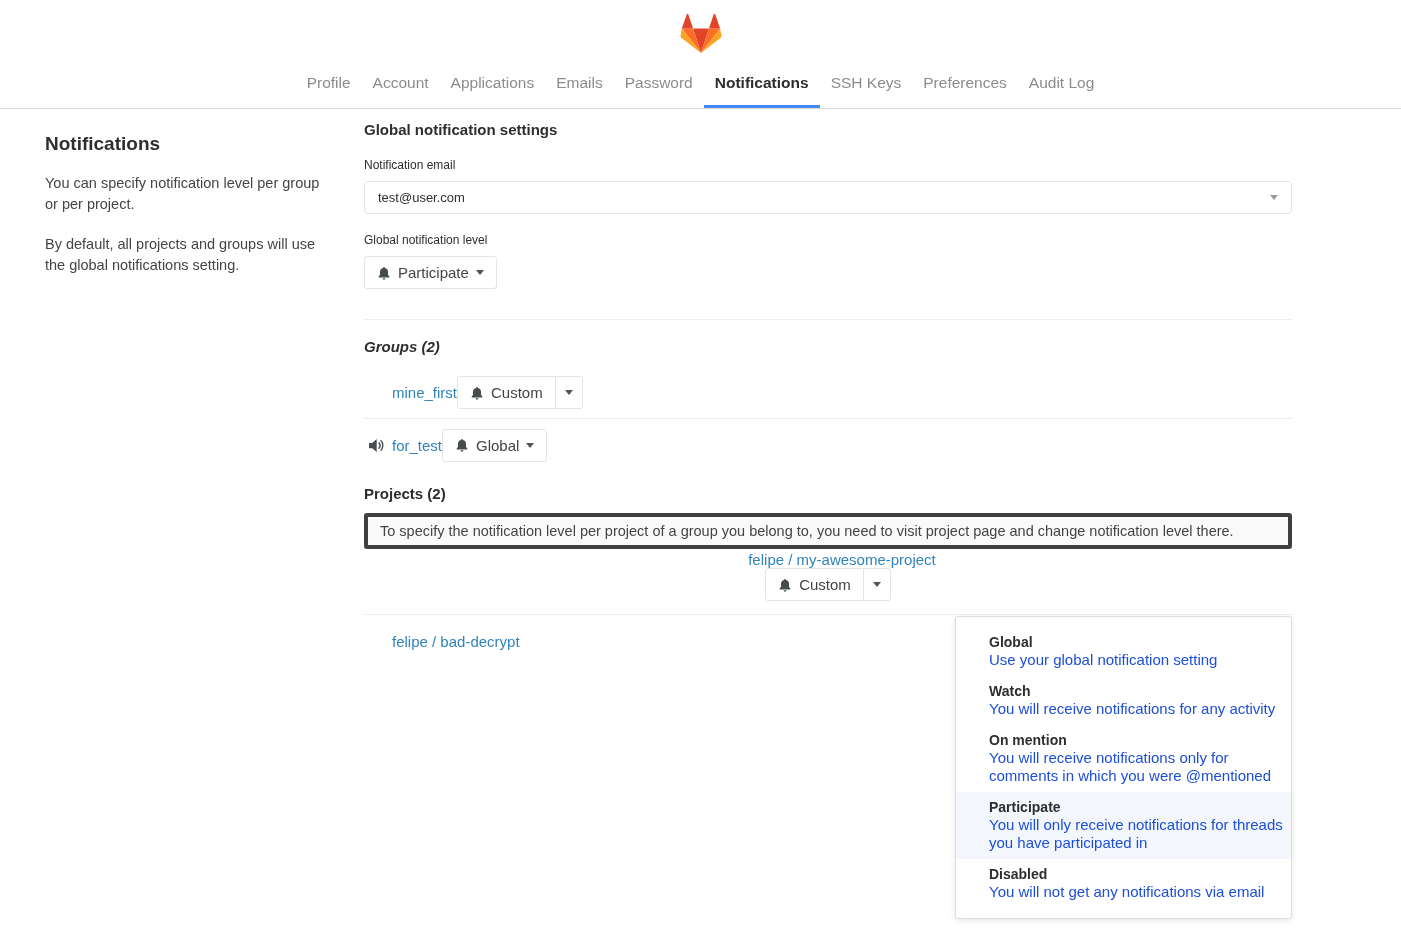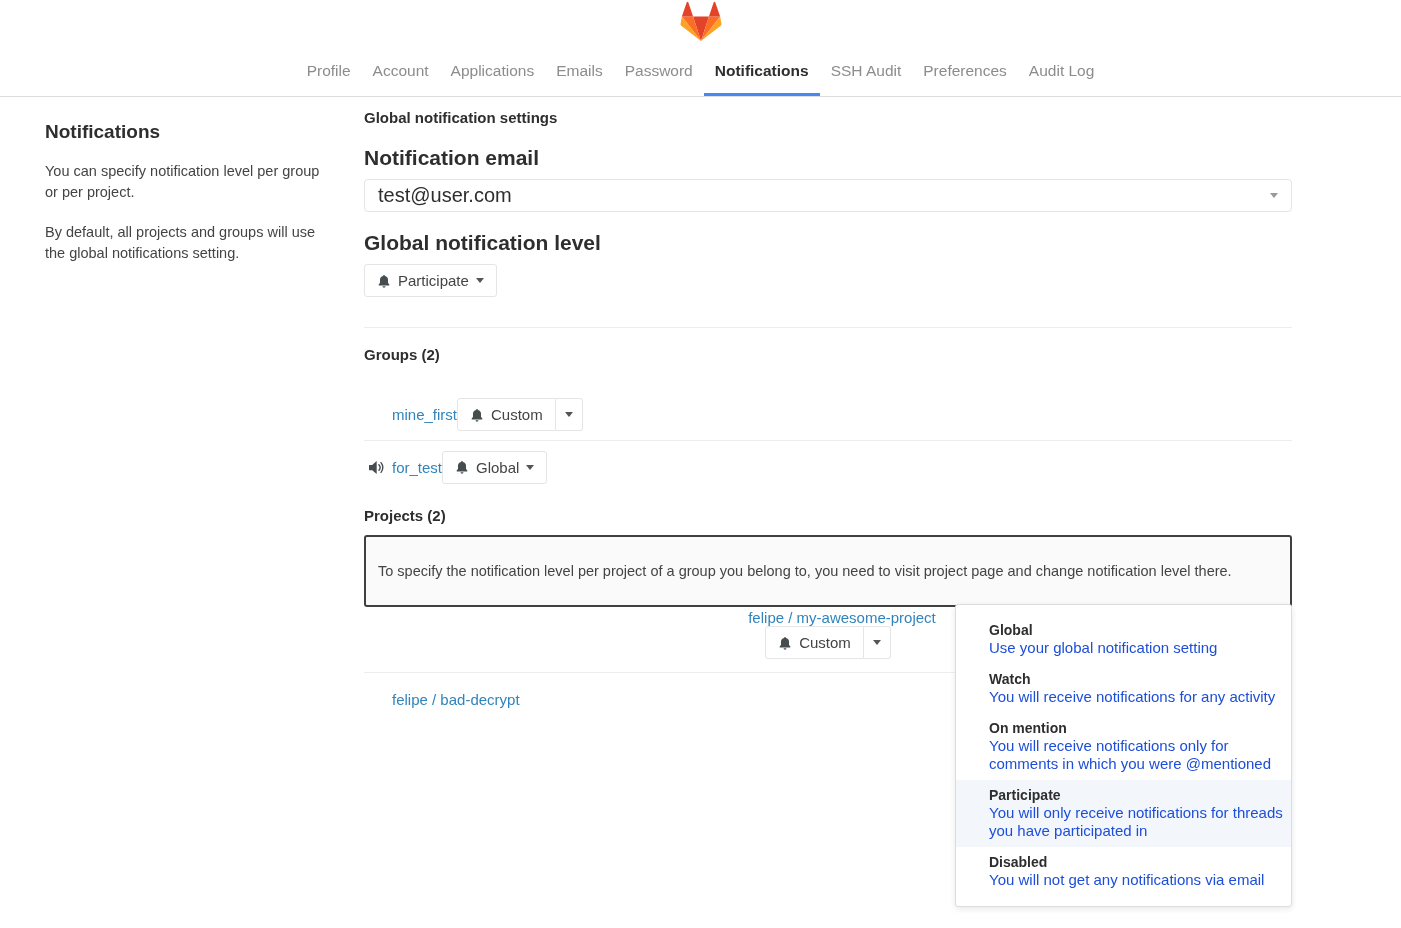--- a/index.html
+++ b/index.html
@@ -1,40 +1,40 @@
 <!DOCTYPE html>
 <html><head>
 <meta charset="utf-8">
 <style>
   * { margin:0; padding:0; box-sizing:border-box; }
   html,body { width:1401px; min-height:928px; background:#fff;
     font-family:"Liberation Sans", sans-serif; color:#2e2e2e; }
 
   
-  .header { position:relative; height:97px; border-bottom:1px solid #dcdcdc; background:#fff; }
+  .header { position:relative; height:97px; border-bottom:1px solid #dcdcdc; background:#fff;margin-top:12px; }
   .logo { position:absolute; top:1px; left:50%; transform:translateX(-50%); width:46px; height:42px; cursor:pointer; }
   .logo svg { width:46px; height:42px; display:block; }
   .nav { position:absolute; bottom:0; left:0; right:0; display:flex; justify-content:center; }
   .tab { display:block; padding:12px 11px 13px; font-size:15.5px; color:#8c8c8c;
          text-decoration:none; border-bottom:3px solid transparent; cursor:pointer; }
   .tab.active { color:#2e2e2e; font-weight:700; border-bottom-color:#4688f1; }
 
   
   .layout { display:flex; }
   .sidebar { width:364px; padding:20px 33px 0 45px; }
   .sidebar h1 { font-size:19px; font-weight:700; margin:4px 0 18px; }
   .sidebar p { font-size:14.5px; line-height:21px; color:#444; margin-bottom:19px; }
   .content { width:928px; padding-top:12px; position:relative; }
 
   h4.sec { font-size:15px; font-weight:700; color:#2e2e2e; }
-  .lbl { display:block; font-size:21px; font-weight:700; margin-bottom:9px; }
+  .lbl { display:block; font-size:12px; font-weight:400; margin-bottom:9px; }
 
   .select { height:33px; border:1px solid #e5e5e5; border-radius:4px; background:#fff;
     display:flex; align-items:center; justify-content:space-between; padding:14px 13px;
-    font-size:20px; cursor:pointer; }
+    font-size:13px; cursor:pointer; }
   .caret { width:0; height:0; border-left:4px solid transparent; border-right:4px solid transparent;
     border-top:5px solid #555; display:inline-block; }
   .caret.gray { border-top-color:#999; border-left-width:4px; border-right-width:4px; }
 
   .btn { display:inline-flex; align-items:center; gap:7px; height:33px; padding:0 12px;
     background:#fff; border:1px solid #e5e5e5; border-radius:3px; font-size:15px; color:#444;
     font-family:inherit; cursor:pointer; }
   .btn svg { width:14px; height:14px; fill:#454d4f; }
   .btn-split { display:inline-flex; }
   .btn-split .btn-main { border-radius:3px 0 0 3px; }
@@ -45,22 +45,22 @@
 
   .row { display:flex; align-items:center; 
     border-bottom:1px solid #eee; min-height:52px; padding:2px 0; }
   .row.noline { border-bottom:none; }
   .row.tall { min-height:66px;flex-direction:column; }
   .row-left { display:flex; align-items:center; }
   .icon-slot { width:24px; margin-left:4px; display:inline-flex; align-items:center; }
   .icon-slot svg { width:17px; height:15px; }
   a.item-link { color:#3084bb; font-size:15px; text-decoration:none; cursor:pointer; }
 
-  .note { background:#fafafa; border:2px solid #404040; border-radius:3px;
-    padding:26px 12px; font-size:14.5px; color:#444; }
+  .note { background:#fafafa; border:4px solid #404040; border-radius:3px;
+    padding:6px 12px; font-size:14.5px; color:#444; }
 
   
   .menu { position:absolute; top:507px; right:0; width:337px; background:#fff;
     border:1px solid #dcdcdc; border-radius:3px; box-shadow:0 2px 6px rgba(0,0,0,.09);
     padding:10px 0; z-index:10; }
   .menu-item { padding:6px 8px 7px 33px; cursor:pointer; }
   .menu-item .mi-title { font-size:14px; font-weight:700; color:#2e2e2e; line-height:18px; }
   .menu-item .mi-desc { font-size:15px; color:#1d4ed8; line-height:18px; }
   .menu-item.active { background:#f3f7fc; }
 
@@ -82,21 +82,21 @@
       <path fill="#e24329" d="M34.4 13.3h-9.6l4.1-12.2c.2-.6 1-.6 1.3 0z"></path>
     </svg>
   </div>
   <div class="nav">
     <a class="tab">Profile</a>
     <a class="tab">Account</a>
     <a class="tab">Applications</a>
     <a class="tab">Emails</a>
     <a class="tab">Password</a>
     <a class="tab active">Notifications</a>
-    <a class="tab">SSH Audit</a>
+    <a class="tab">SSH Keys</a>
     <a class="tab">Preferences</a>
     <a class="tab">Audit Log</a>
   </div>
 </div>
 
 <div class="layout">
   <aside class="sidebar">
     <h1>Notifications</h1>
     <p>You can specify notification level per group or per project.</p>
     <p>By default, all projects and groups will use the global notifications setting.</p>
@@ -116,21 +116,21 @@
     <button class="btn">
       <svg viewBox="0 0 16 16">
           <path d="M8 1a1 1 0 0 1 1 1v.35A4.6 4.6 0 0 1 12.6 7v3.2l1.4 1.6v1.2H2v-1.2l1.4-1.6V7A4.6 4.6 0 0 1 7 2.35V2a1 1 0 0 1 1-1zM6.3 14h3.4a1.7 1.7 0 0 1-3.4 0z"></path>
         </svg>
       <span>Participate</span>
       <span class="caret"></span>
     </button>
 
     <hr class="sep">
 
-    <h4 class="sec" style="margin:18px 0 26px;">Groups (2)</h4>
+    <h4 class="sec" style="margin:18px 0 12px;font-style:italic;">Groups (2)</h4>
 
     <div class="row">
       <div class="row-left">
         <span class="icon-slot"></span>
         <a class="item-link">mine_first</a>
       </div>
       <div class="btn-split">
         <button class="btn btn-main">
           <svg viewBox="0 0 16 16">
               <path d="M8 1a1 1 0 0 1 1 1v.35A4.6 4.6 0 0 1 12.6 7v3.2l1.4 1.6v1.2H2v-1.2l1.4-1.6V7A4.6 4.6 0 0 1 7 2.35V2a1 1 0 0 1 1-1zM6.3 14h3.4a1.7 1.7 0 0 1-3.4 0z"></path>

